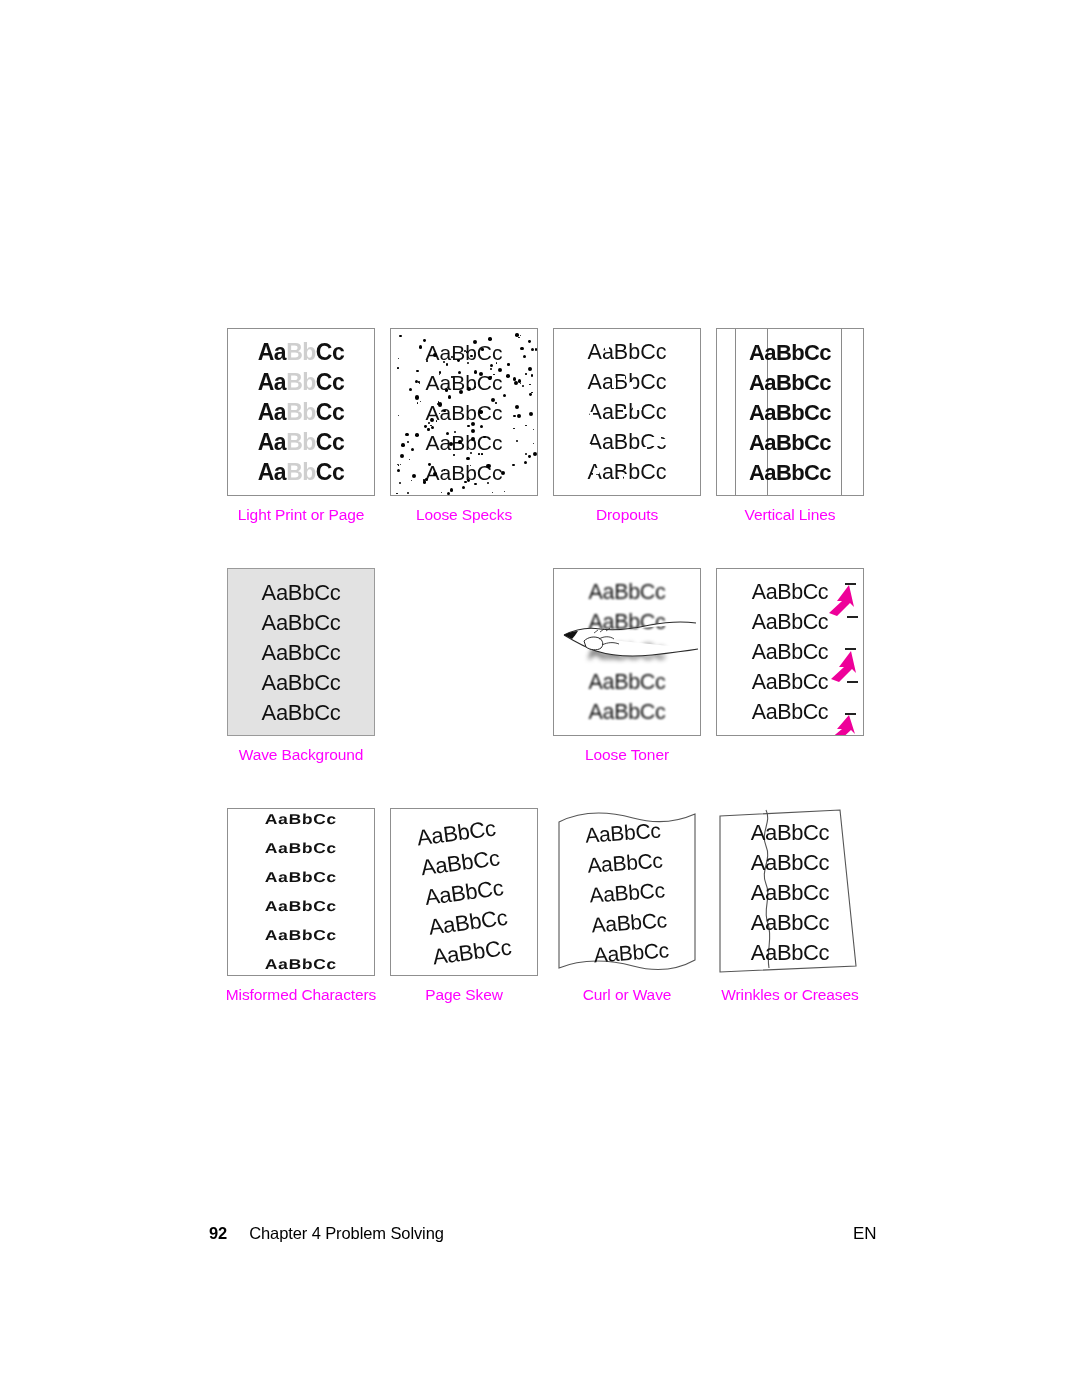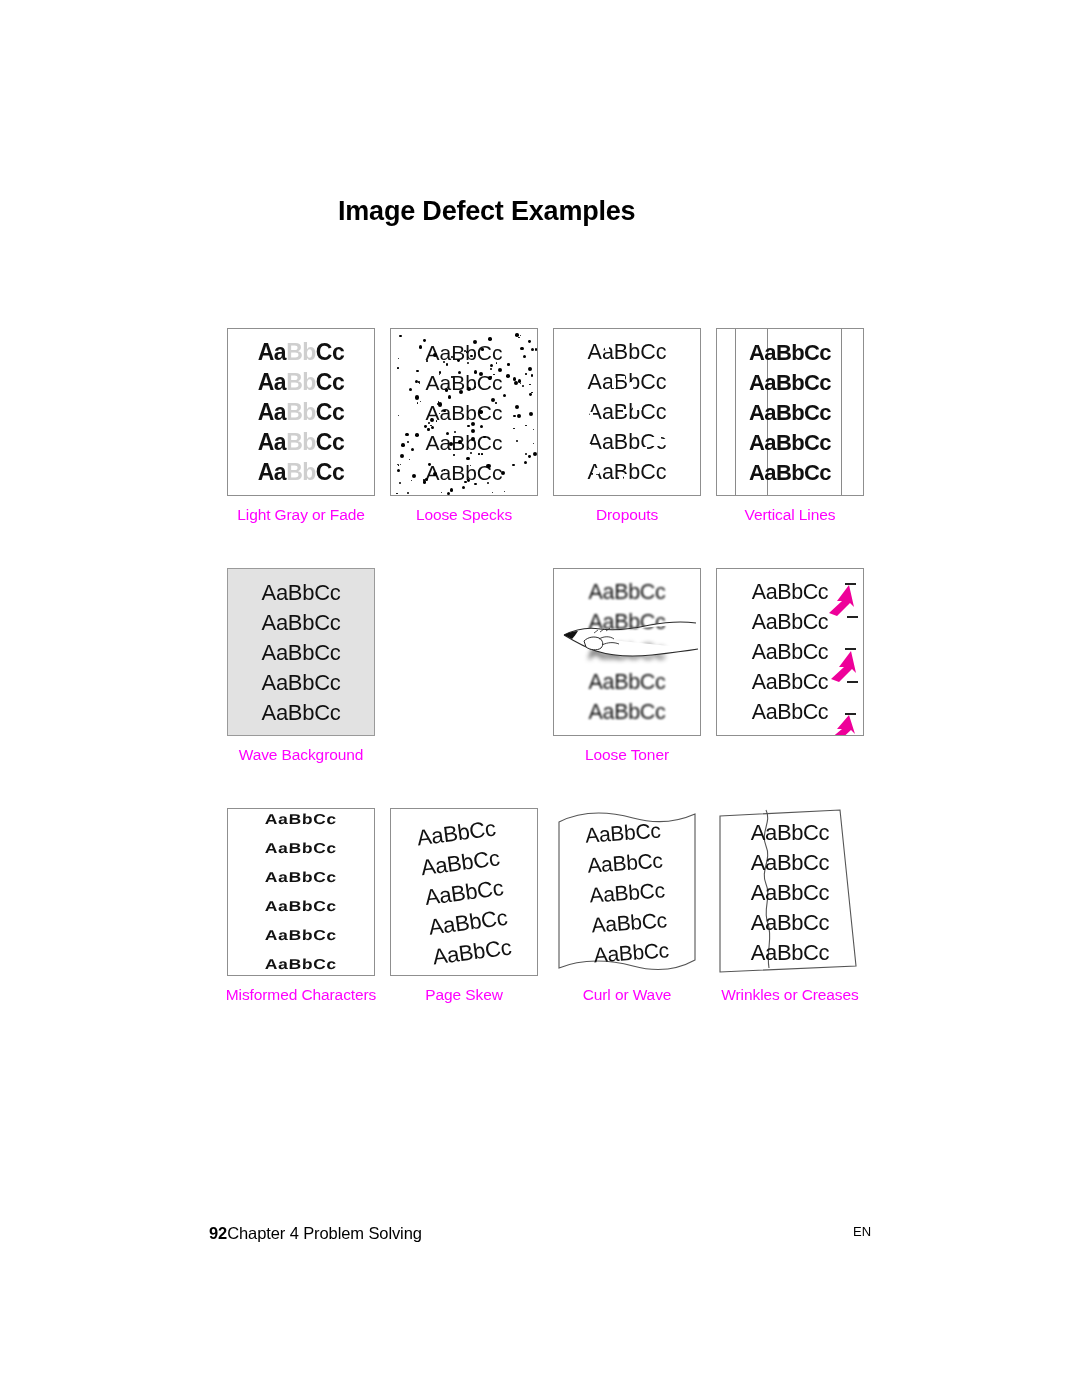--- a/index.html
+++ b/index.html
@@ -185,51 +185,50 @@
 
   
   .footer-left {
     position: absolute;
     left: 209px;
     top: 1224px;
     font-size: 16.5px;
     color: #000;
     letter-spacing: -0.1px;
   }
-  .footer-left .pagenum { font-weight: bold; margin-right: 0; }
+  .footer-left .pagenum { font-weight: bold; margin-right: 22px; }
   .footer-right {
     position: absolute;
     left: 853px;
     top: 1224px;
-    font-size: 13px;
+    font-size: 17px;
     color: #000;
   }
 </style>
 </head>
 <body>
 
 <div class="page">
 
-  <h1 class="heading">Image Defect Examples</h1>
 
   <div class="grid">
 
     <div class="row">
 
       <div class="cell c0">
         <div class="sample s-light">
           <div class="lines">
             <div class="ln"><span>Aa</span><span class="fade">Bb</span><span>Cc</span></div>
             <div class="ln"><span>Aa</span><span class="fade">Bb</span><span>Cc</span></div>
             <div class="ln"><span>Aa</span><span class="fade">Bb</span><span>Cc</span></div>
             <div class="ln"><span>Aa</span><span class="fade">Bb</span><span>Cc</span></div>
             <div class="ln"><span>Aa</span><span class="fade">Bb</span><span>Cc</span></div>
           </div>
         </div>
-        <div class="caption">Light Gray or Fade</div>
+        <div class="caption">Light Print or Page</div>
       </div>
 
       <div class="cell c1">
         <div class="sample s-specks">
           <div class="lines">
             <div class="ln">AaBbCc</div>
             <div class="ln">AaBbCc</div>
             <div class="ln">AaBbCc</div>
             <div class="ln">AaBbCc</div>
             <div class="ln">AaBbCc</div>

